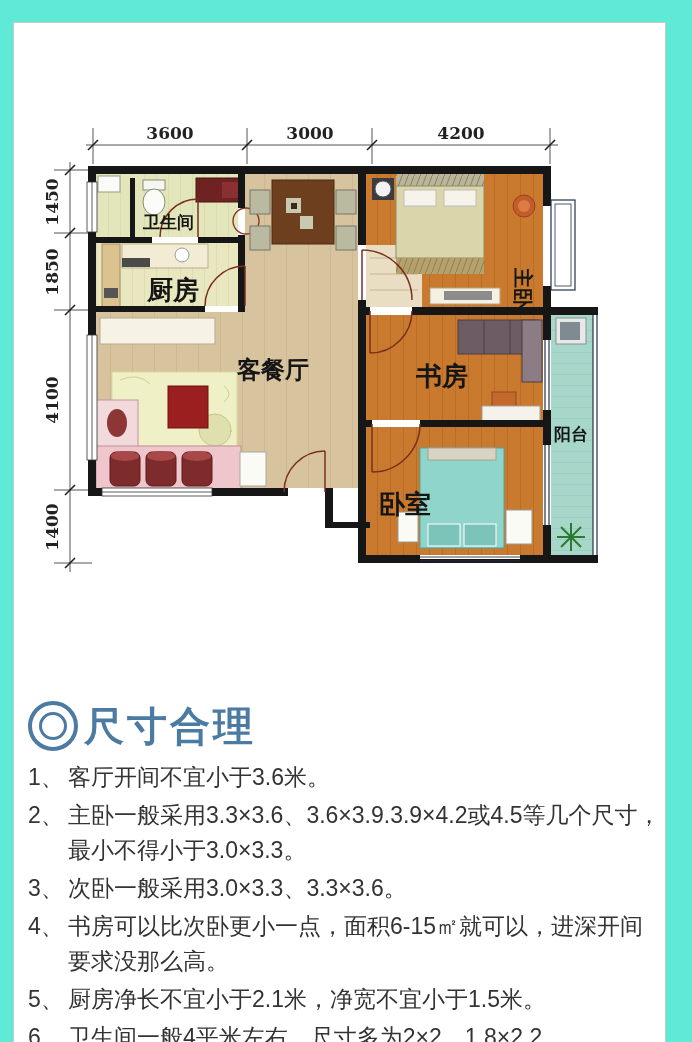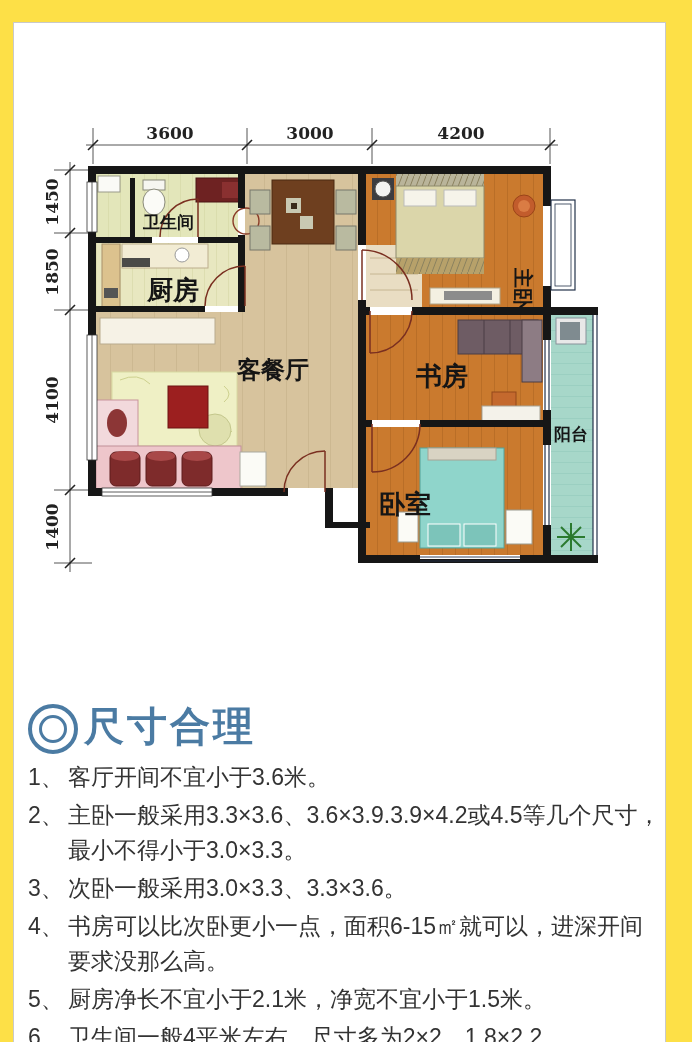--- a/index.html
+++ b/index.html
@@ -1,23 +1,23 @@
 <!DOCTYPE html>
 <html><head>
 <meta charset="utf-8">
 <style>
   html,body{margin:0;padding:0;background:#ffffff;}
-  #page{position:relative;width:692px;height:1042px;background:#fde047;overflow:hidden;
+  #page{position:relative;width:692px;height:1042px;background:#5eead4;overflow:hidden;
         font-family:"Liberation Sans","DejaVu Sans",sans-serif;}
   #frame{position:absolute;left:13px;top:22px;width:651px;height:1100px;
          border:1px solid #c9c9c9;border-bottom:none;background:#ffffff;}
   #plan{position:absolute;left:0;top:0;width:692px;height:650px;}
   
   #copy{position:absolute;left:28px;top:698px;width:636px;}
-  .heading{display:flex;align-items:flex-end;height:56px;margin-bottom:4px;}
+  .heading{display:flex;align-items:center;height:56px;margin-bottom:4px;}
   .ring{width:42px;height:42px;border:4px solid #4b7ba3;border-radius:50%;
         display:flex;align-items:center;justify-content:center;margin-right:6px;flex:none;}
   .ring-in{width:22px;height:22px;border:3px solid #4b7ba3;border-radius:50%;}
   .heading-label{font-size:40px;font-weight:800;color:#4b7ba3;letter-spacing:3px;
                  font-family:"Liberation Sans","DejaVu Sans",sans-serif;}
   .list{margin-top:6px;}
   .item{display:flex;font-size:23px;line-height:35px;color:#333333;margin-bottom:3px;}
   .item .num{width:40px;flex:none;}
   .item .txt{width:596px;max-width:596px;}
   text{font-family:"Liberation Sans","DejaVu Sans",sans-serif;}

